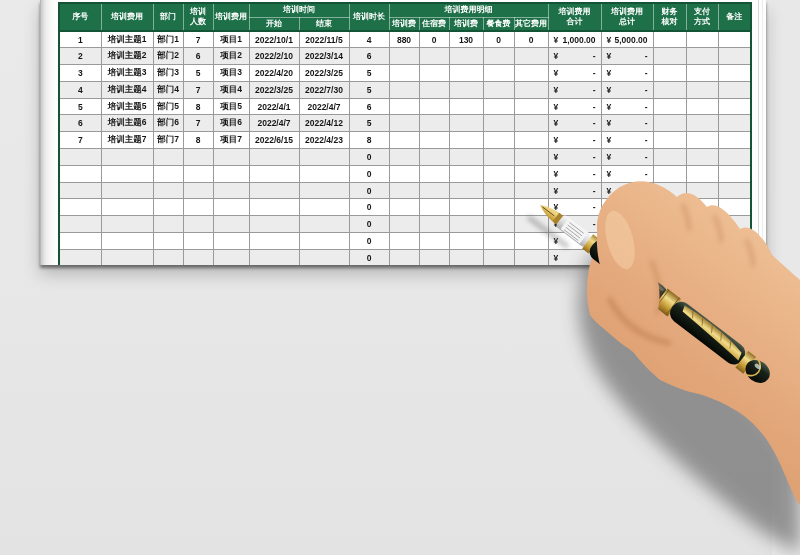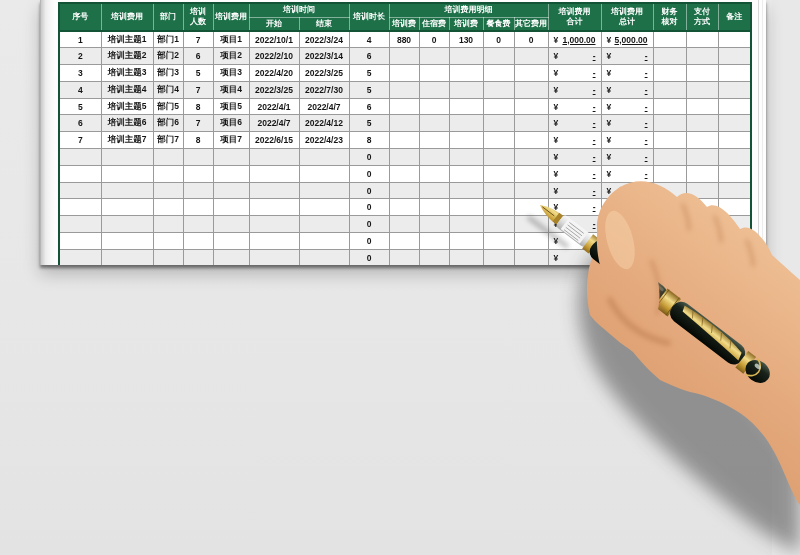--- a/index.html
+++ b/index.html
@@ -35,21 +35,21 @@
   }
   thead th.pre{white-space:pre-line;}
   thead tr.h2 th, thead th[rowspan]{border-bottom:2px solid var(--table-border);}
   tbody td{
     font-size:8.5px;font-weight:bold;color:var(--body-text);text-align:center;vertical-align:middle;
     border:1px solid var(--grid-line);height:16.8px;padding:0;overflow:hidden;white-space:nowrap;
   }
   tbody tr:nth-child(odd) td{background:var(--row-bg);}
   tbody tr:nth-child(even) td{background:var(--row-alt);}
   td .money{display:flex;justify-content:space-between;align-items:center;padding:0 5px;}
-  td .money .amt{text-align:right;text-decoration:underline;}
+  td .money .amt{text-align:right;}
 
   
   svg.hand{position:absolute;left:470px;top:165px;width:330px;height:390px;overflow:visible;}
 </style>
 </head>
 <body>
 
 <div class="stage">
 
   <div class="paper">
@@ -110,21 +110,21 @@
         </tr>
       </thead>
       <tbody id="tbody">
           <tr>
             <td>1</td>
             <td>培训主题1</td>
             <td>部门1</td>
             <td>7</td>
             <td>项目1</td>
             <td>2022/10/1</td>
-            <td>2022/3/24</td>
+            <td>2022/11/5</td>
             <td>4</td>
             <td>880</td>
             <td>0</td>
             <td>130</td>
             <td>0</td>
             <td>0</td>
             <td>
               <div class="money">
                 <span class="yen">¥</span>
                 <span class="amt">1,000.00</span>

